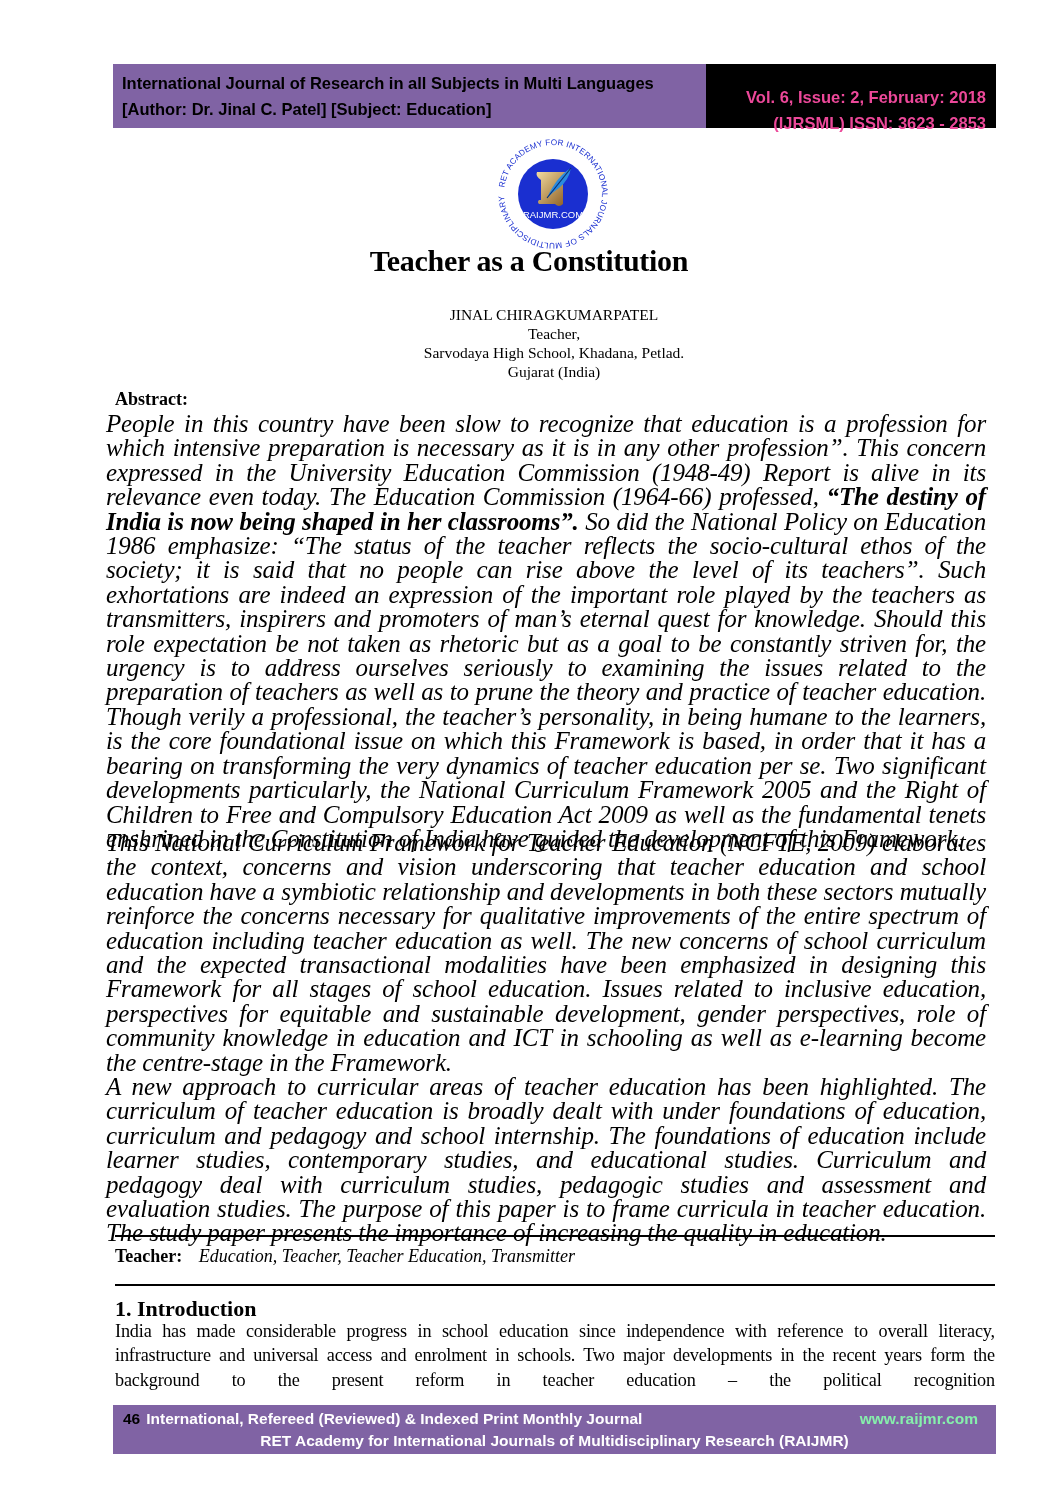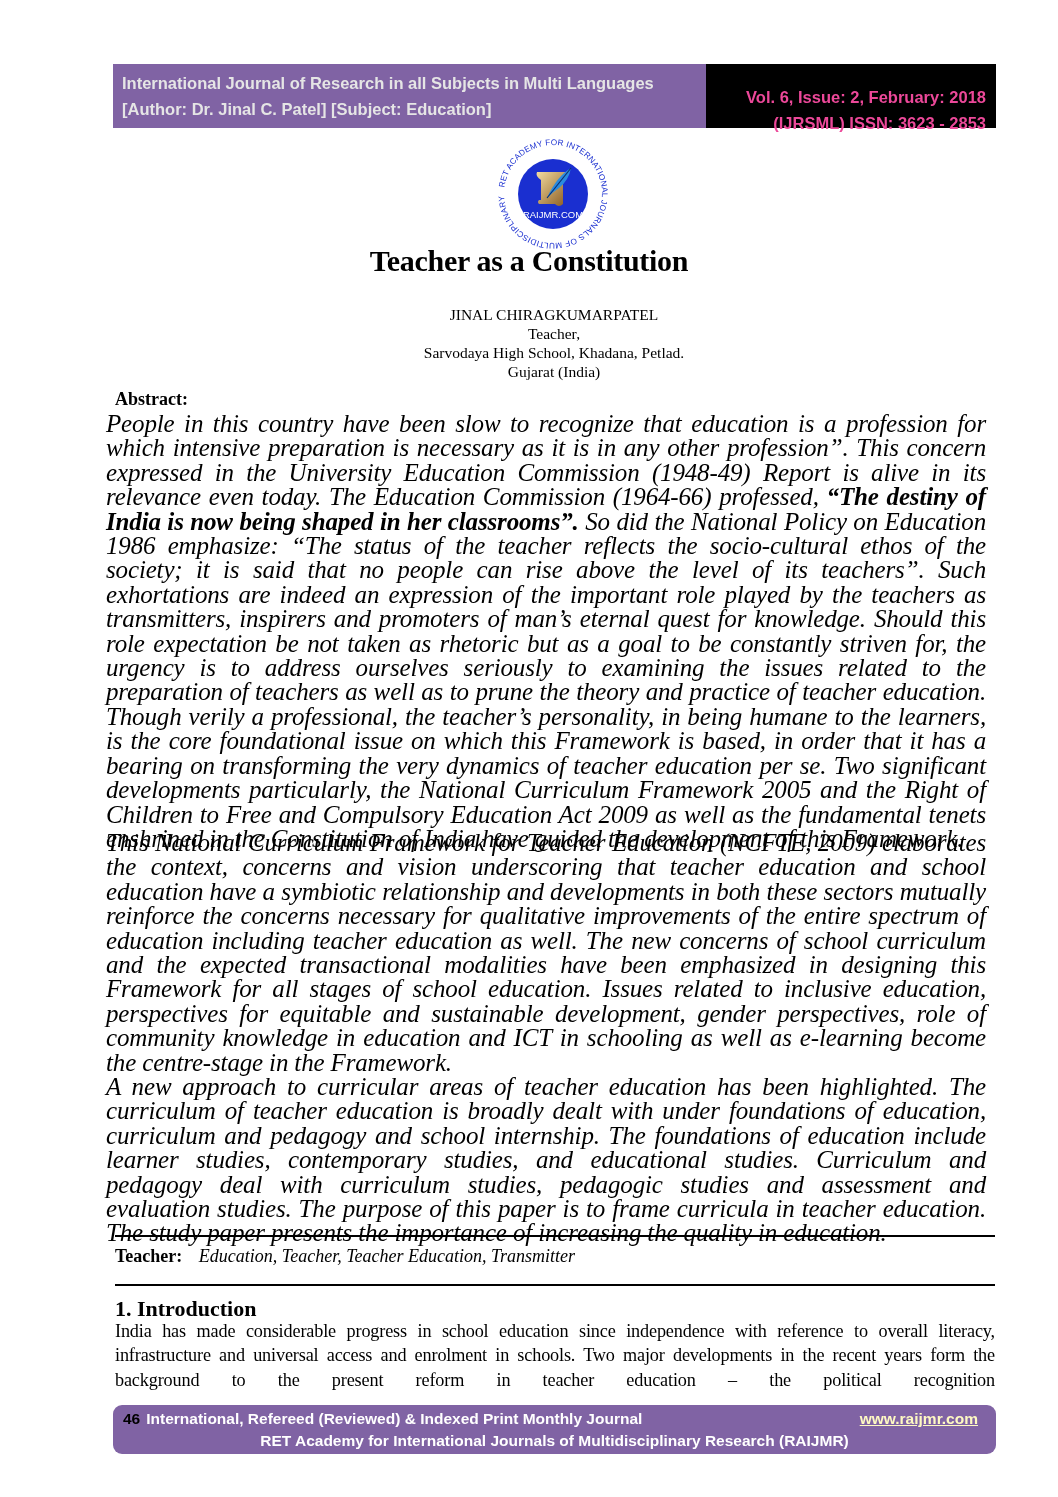--- a/index.html
+++ b/index.html
@@ -1,19 +1,19 @@
 <!DOCTYPE html>
 <html><head>
 <meta charset="utf-8">
 <style>
   html, body { margin: 0; padding: 0; background: #ffffff; }
   body { width: 1058px; height: 1497px; position: relative; overflow: hidden; font-family: "Liberation Serif", serif; color: #000; }
 
   .hdr { position: absolute; left: 113px; top: 64px; width: 883px; height: 64px; display: flex; }
-  .hdr-left { background: #8063a4; flex: 0 0 593px; color: #e5e5e5; font-family: "Liberation Sans", sans-serif; font-size: 16.5px; font-weight: bold; padding: 6px 0 0 9px; box-sizing: border-box; line-height: 26px; }
+  .hdr-left { background: #8063a4; flex: 0 0 593px; color: #000000; font-family: "Liberation Sans", sans-serif; font-size: 16.5px; font-weight: bold; padding: 6px 0 0 9px; box-sizing: border-box; line-height: 26px; }
   .hdr-right { background: #000; flex: 1; color: #ec4899; font-family: "Liberation Sans", sans-serif; font-size: 16.5px; font-weight: bold; text-align: right; padding: 20px 10px 0 0; box-sizing: border-box; line-height: 26px; }
 
   .logo { position: absolute; left: 493px; top: 136px; width: 120px; height: 116px; }
 
   .title { position: absolute; left: 0; width: 1058px; top: 244px; text-align: center; font-size: 30px; font-weight: bold; letter-spacing: -0.3px; }
 
   .author-block { position: absolute; left: 0; width: 1108px; top: 305px; text-align: center; font-size: 15.5px; line-height: 19px; }
 
   .abstract-h { position: absolute; left: 115px; top: 389px; font-size: 18px; font-weight: bold; text-align: center; }
 
@@ -22,24 +22,24 @@
 
   .rule { position: absolute; left: 115px; width: 880px; height: 0; border-top: 2px solid #000; }
 
   .kw { position: absolute; left: 115px; top: 1246px; font-size: 18px; }
   .kw .lbl { font-weight: bold; }
   .kw .vals { font-style: italic; margin-left: 12px; }
 
   .sec-h { position: absolute; left: 115px; top: 1296px; font-size: 22px; font-weight: bold; }
   .intro { position: absolute; left: 115px; width: 880px; top: 1319px; font-size: 18.2px; line-height: 24.4px; text-align: justify; text-align-last: justify; letter-spacing: -0.15px; }
 
-  .ftr { position: absolute; left: 113px; top: 1405px; width: 883px; height: 49px; background: #8063a4; font-family: "Liberation Sans", sans-serif; font-size: 15.5px; font-weight: bold; color: #fff; border-radius: 9px; }
+  .ftr { position: absolute; left: 113px; top: 1405px; width: 883px; height: 49px; background: #8063a4; font-family: "Liberation Sans", sans-serif; font-size: 15.5px; font-weight: bold; color: #fff; }
   .ftr-row1 { position: absolute; left: 10px; right: 18px; top: 4px; display: flex; justify-content: space-between; line-height: 20px; }
   .ftr-num { color: #000; margin-right: 6px; }
-  .ftr-url { color: #fef9c3; text-decoration: underline; }
+  .ftr-url { color: #86efac; }
   .ftr-row2 { position: absolute; left: 0; right: 0; top: 26px; text-align: center; line-height: 20px; }
 </style>
 </head>
 <body>
 
 <div class="hdr">
   <div class="hdr-left">
     <div>International Journal of Research in all Subjects in Multi Languages</div>
     <div>[Author: Dr. Jinal C. Patel] [Subject: Education]</div>
   </div>

